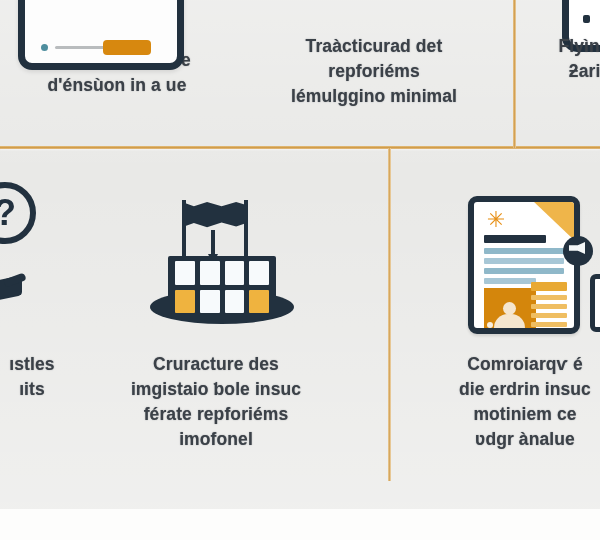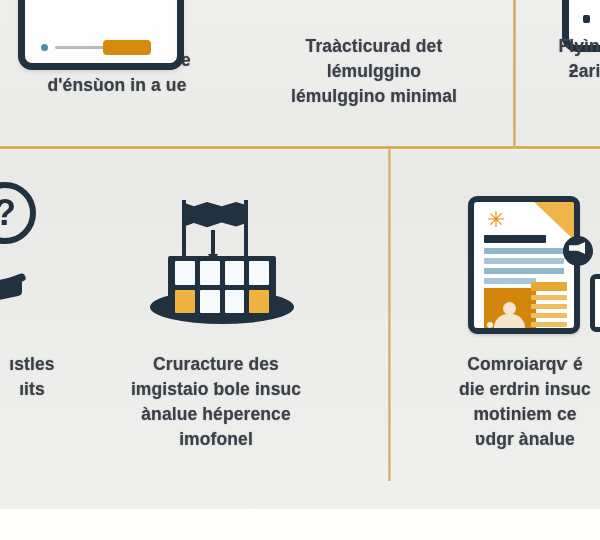--- a/index.html
+++ b/index.html
@@ -469,21 +469,21 @@
   </div>
 
   <div class="cell" id="cell-top-2">
     <div class="icon-wrap" id="icon-card2">
       <div class="card2-shell">
         <span class="card2-dot"></span>
       </div>
     </div>
     <div class="cell-caption blurred">
       <div>Traàcticurad det</div>
-      <div>lémulggino</div>
+      <div>repforiéms</div>
       <div>lémulggino minimal</div>
     </div>
   </div>
 
   <div class="cell" id="cell-top-3">
 
     <div class="cell-caption blurred">
       <div>Flyìndg</div>
       <div>ƻarin</div>
     </div>
@@ -520,21 +520,21 @@
         <span class="win accent"></span>
         <span class="win"></span>
         <span class="win"></span>
         <span class="win accent"></span>
       </span>
   </div>
   <div class="cell" id="cell-bot-2">
     <div class="cell-caption blurred">
       <div>Cruracture des</div>
       <div>imgistaio ƅole insuc</div>
-      <div>ànalue héperence</div>
+      <div>férate repforiéms</div>
       <div>imofonel</div>
     </div>
   </div>
 
   <div class="icon-wrap" id="icon-doc">
     <div class="doc-page">
       <span class="doc-fold"></span>
       <span class="doc-star">✳</span>
       <span class="doc-title"></span>
       <span class="doc-line n1"></span>

